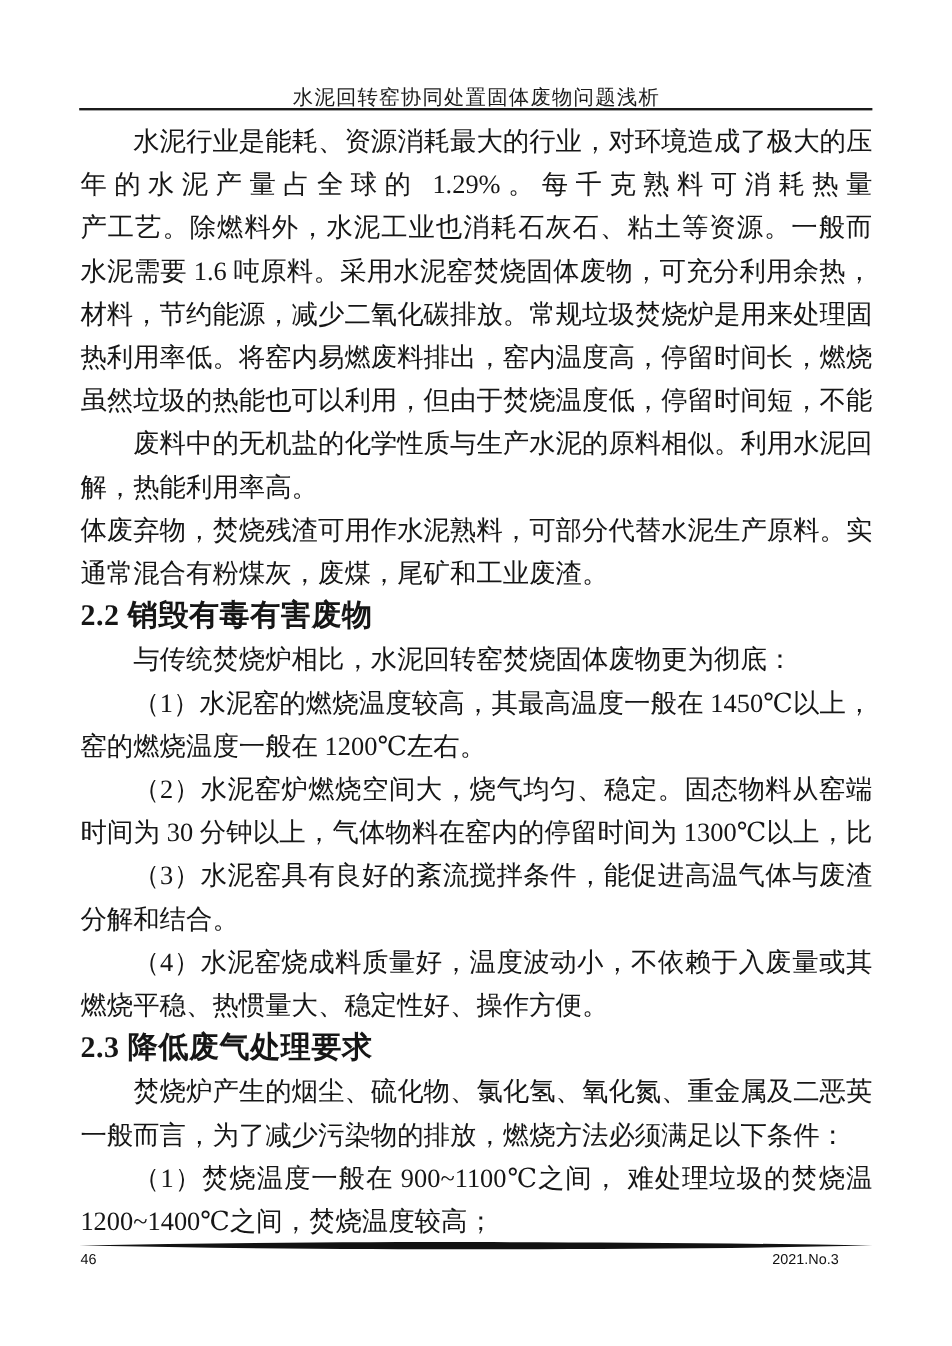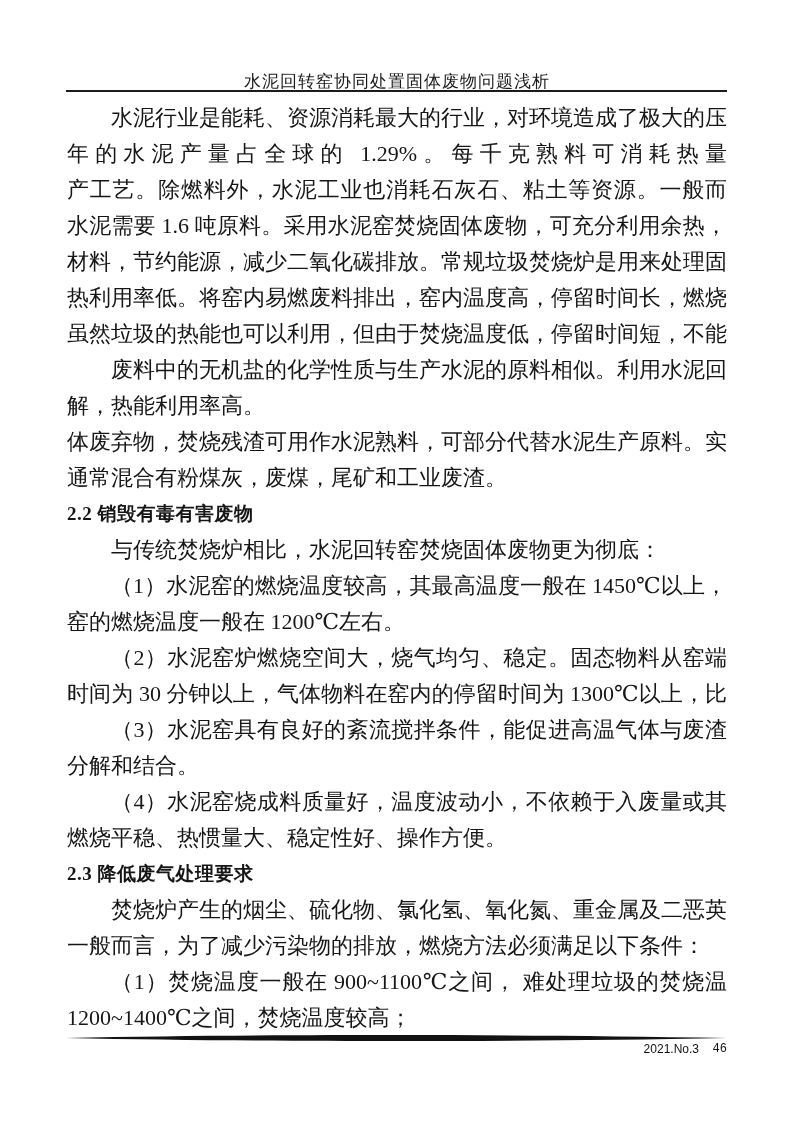--- a/index.html
+++ b/index.html
@@ -38,38 +38,38 @@
     font-size: 22px;
     text-align: justify;
     text-align-last: justify;
     overflow: hidden;
     margin: 0;
   }
   .ln.first { text-indent: 2em; }
   .ln.last  { text-align-last: left; }
   .ln.heading {
     font-weight: bold;
-    font-size: 19px;
+    font-size: 25px;
     text-align: left;
     text-align-last: left;
     letter-spacing: 0.5px;
   }
   .footer-rule {
     position: absolute;
     top: 1034px; left: 65px;
     display: block;
   }
   .footer-row {
     position: absolute;
     top: 1042px; left: 67px; width: 660px; height: 18px;
     font-family: "Liberation Sans", "DejaVu Sans", sans-serif;
     font-size: 12px;
     color: #111111;
   }
-  .page-num { display: block; text-align: right; font-family: Liberation Mono, monospace; }
+  .page-num { display: block; text-align: left; }
   .issue { position: absolute; right: 28px; top: 0; }
 </style>
 </head>
 <body>
 
 <div class="page">
 
   <div class="running-head">水泥回转窑协同处置固体废物问题浅析</div>
 
   <div class="head-rule"></div>

